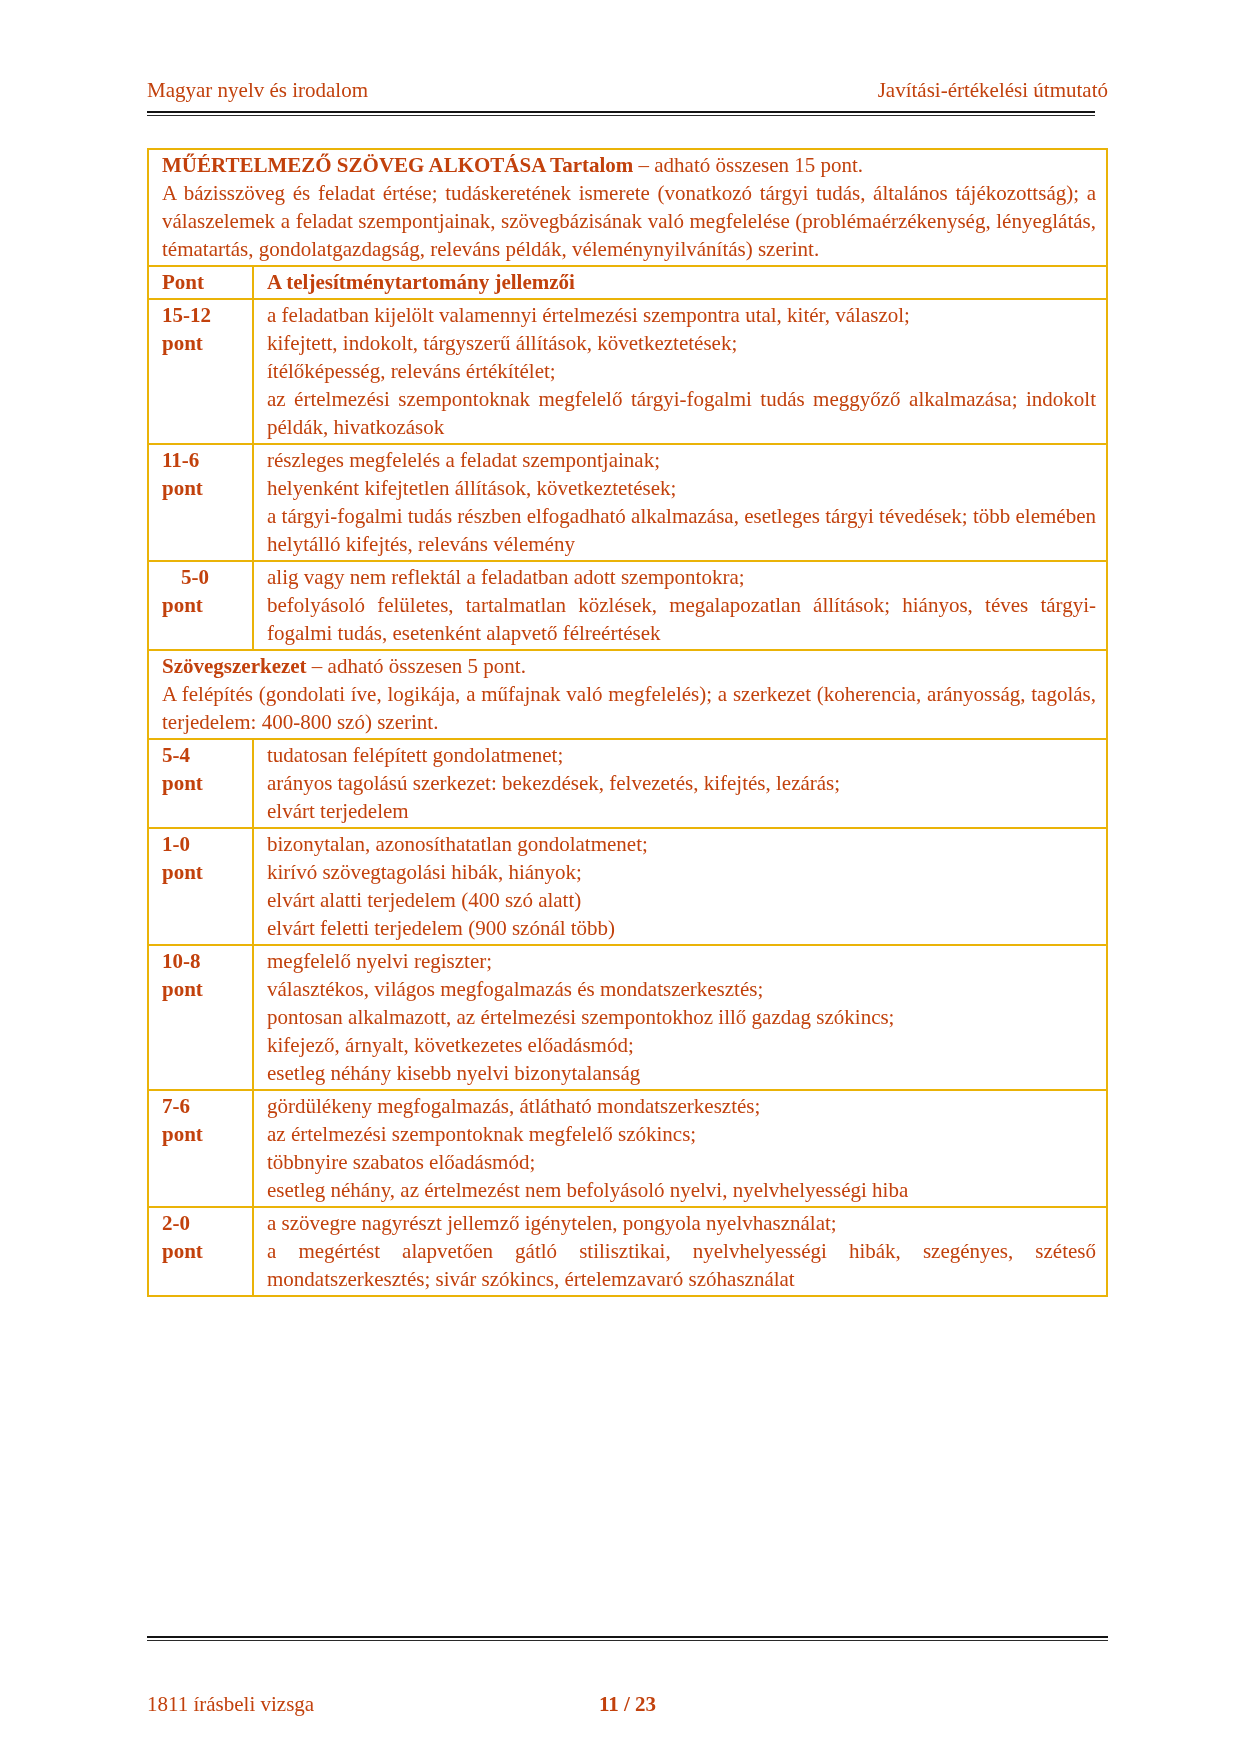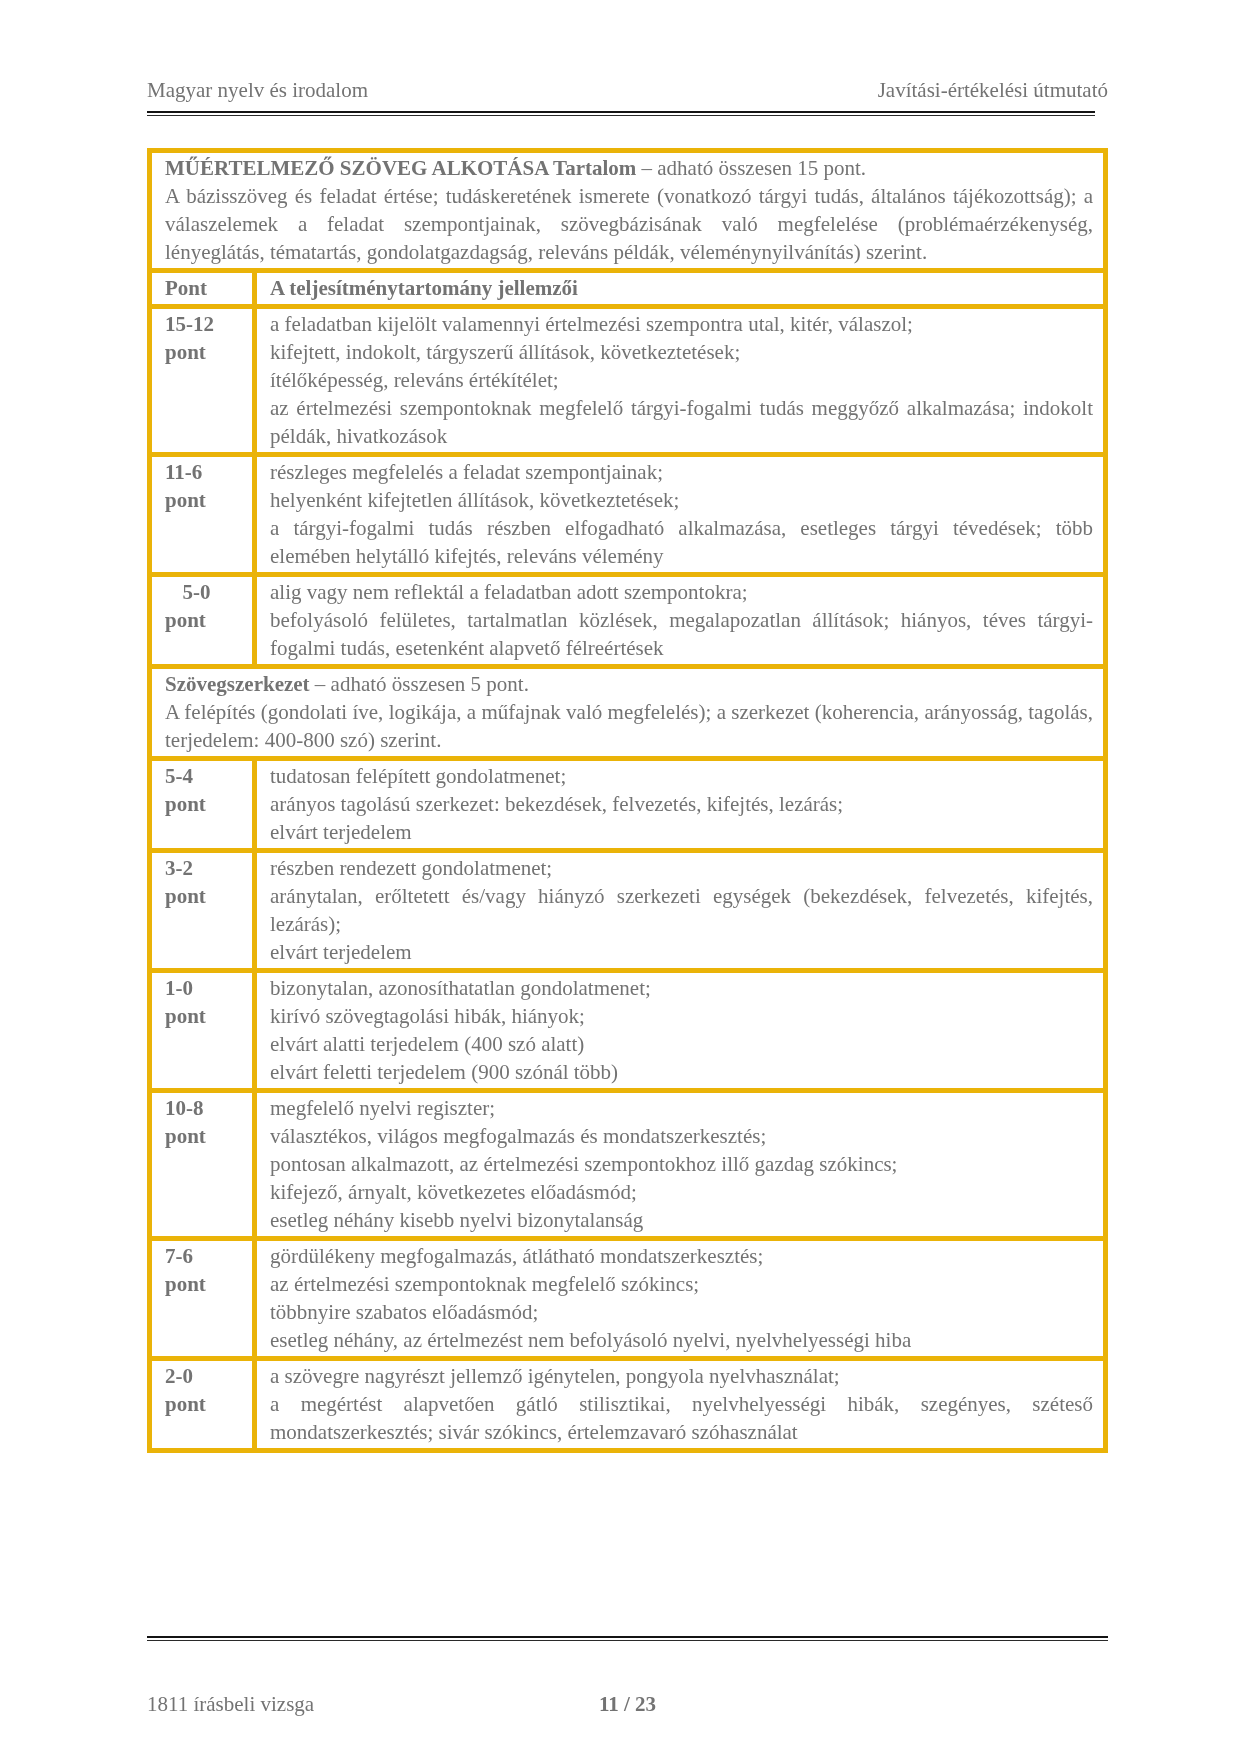--- a/index.html
+++ b/index.html
@@ -1,36 +1,36 @@
 <!DOCTYPE html>
 <html lang="hu"><head>
 <meta charset="utf-8">
 <style>
   html,body { margin:0; padding:0; background:#e8e8e8; }
   .page {
     position:relative; width:1241px; height:1755px; background:#ffffff;
     font-family:"Liberation Serif","DejaVu Serif",serif;
-    font-size:21px; color:#737373; overflow:hidden;
+    font-size:21px; color:#c2410c; overflow:hidden;
   }
   
   .page-head { position:absolute; left:147px; top:76px; width:961px; }
   .head-line1 { display:flex; justify-content:space-between; line-height:28px; }
   .head-line2 { line-height:28px; }
   .rule {
     height:2px; margin-top:7px;
     border-top:2px solid #141414; border-bottom:1px solid #2a2a2a;
   }
   .head-rule { width:948px; }
   
   .tbl-wrap { position:absolute; left:147px; top:148px; width:961px; }
   table.scoring {
     width:961px; border-collapse:collapse; table-layout:fixed;
     border:2px solid #000; line-height:28px;
   }
-  table.scoring td { border:5px solid #eab308; vertical-align:top; padding:1px 10px 2px 13px; }
+  table.scoring td { border:2px solid #eab308; vertical-align:top; padding:1px 10px 2px 13px; }
   td.sec { padding:1px 10px 2px 5px; }
   td.sc  { padding:1px 4px 2px 13px; }
   td.dc  { padding:1px 12px 2px 16px; }
   .bold  { font-weight:bold; }
   .jt    { text-align:justify; }
   .ctr   { text-align:center; padding-right:14px; }
   
   .page-foot { position:absolute; left:147px; top:1629px; width:961px; }
   .foot-row { margin-top:49px; display:grid; grid-template-columns:1fr auto 1fr; line-height:28px; }
   .foot-left   { text-align:left; }
@@ -112,31 +112,20 @@
               <div>pont</div>
             </td>
             <td class="dc">
               <div class="jt">tudatosan felépített gondolatmenet;</div>
               <div class="jt">arányos tagolású szerkezet: bekezdések, felvezetés, kifejtés, lezárás;</div>
               <div class="jt">elvárt terjedelem</div>
             </td>
           </tr>
           <tr>
             <td class="sc bold">
-              <div>3-2</div>
-              <div>pont</div>
-            </td>
-            <td class="dc">
-              <div class="jt">részben rendezett gondolatmenet;</div>
-              <div class="jt">aránytalan, erőltetett és/vagy hiányzó szerkezeti egységek (bekezdések, felvezetés, kifejtés, lezárás);</div>
-              <div class="jt">elvárt terjedelem</div>
-            </td>
-          </tr>
-          <tr>
-            <td class="sc bold">
               <div>1-0</div>
               <div>pont</div>
             </td>
             <td class="dc">
               <div class="jt">bizonytalan, azonosíthatatlan gondolatmenet;</div>
               <div class="jt">kirívó szövegtagolási hibák, hiányok;</div>
               <div class="jt">elvárt alatti terjedelem (400 szó alatt)</div>
               <div class="jt">elvárt feletti terjedelem (900 szónál több)</div>
             </td>
           </tr>

